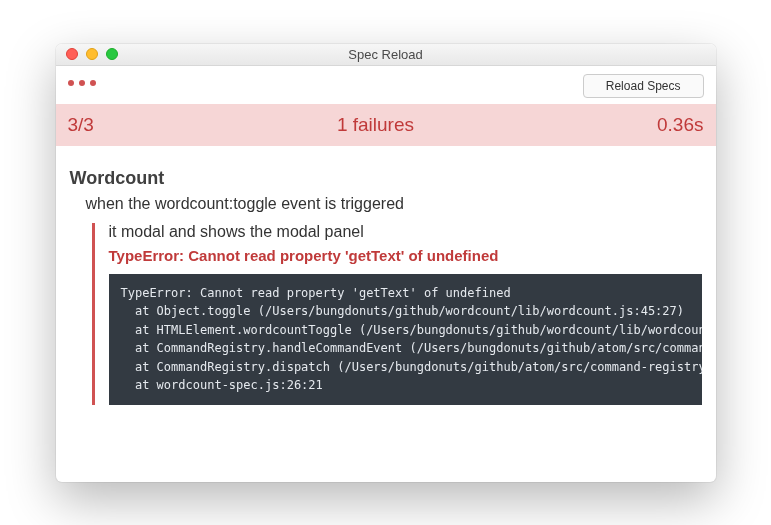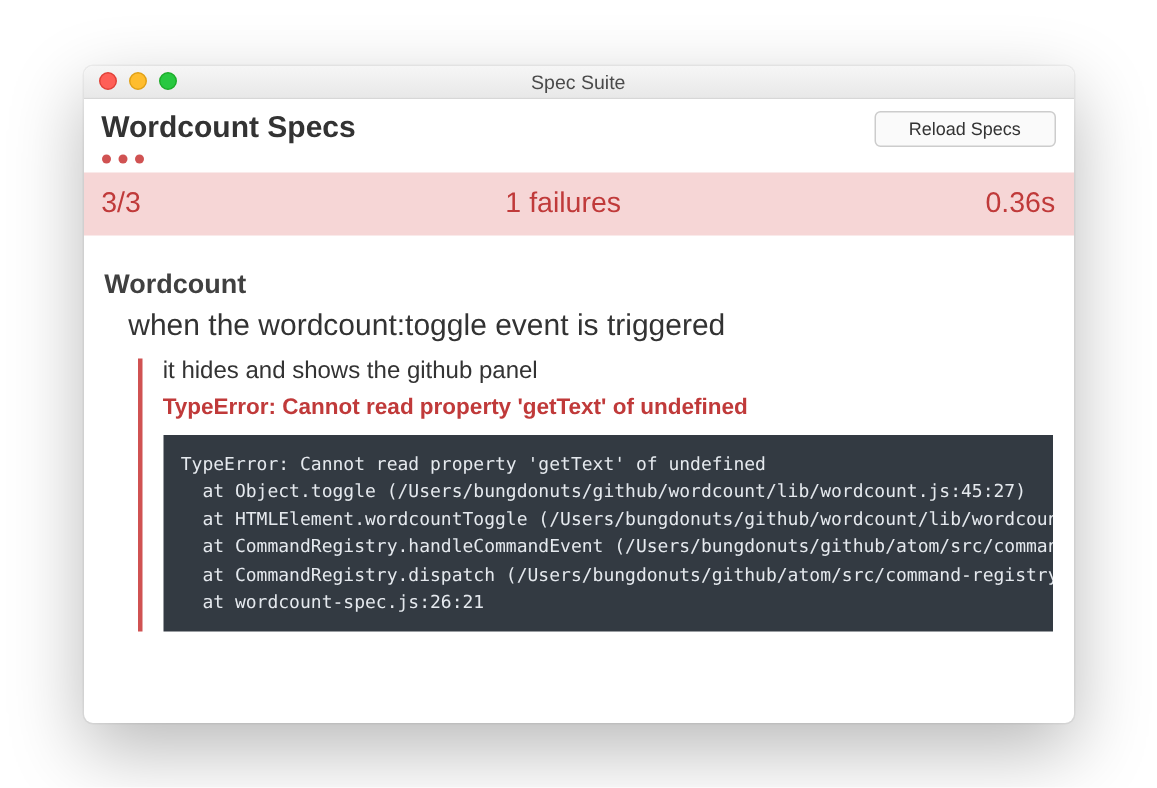--- a/index.html
+++ b/index.html
@@ -95,21 +95,21 @@
       overflow: hidden;
       flex: 1;
     }
     .suite {
       font-size: 18px;
       font-weight: 700;
       color: #404040;
       margin-bottom: 6px;
     }
     .describe {
-      font-size: 20px;
+      font-size: 16px;
       color: #333;
       margin-left: 16px;
       margin-bottom: 10px;
     }
     .spec-block {
       margin-left: 22px;
       border-left: 3px solid #d05252;
       padding-left: 14px;
     }
     .spec-title {
@@ -137,46 +137,45 @@
 </head>
 <body>
 
 <div class="window">
   <div class="titlebar">
     <div class="traffic">
       <div class="dot red"></div>
       <div class="dot yellow"></div>
       <div class="dot green"></div>
     </div>
-    <div class="title">Spec Suite</div>
+    <div class="title">Spec Reload</div>
   </div>
 
   <div class="header">
     <div class="header-left">
-      <h2>Wordcount Specs</h2>
       <div class="dots">
         <div class="statdot"></div>
         <div class="statdot"></div>
         <div class="statdot"></div>
       </div>
     </div>
     <button class="reload">Reload Specs</button>
   </div>
 
   <div class="statusbar">
     <div>3/3</div>
     <div>1 failures</div>
     <div>0.36s</div>
   </div>
 
   <div class="content">
     <div class="suite">Wordcount</div>
     <div class="describe">when the wordcount:toggle event is triggered</div>
     <div class="spec-block">
-      <div class="spec-title">it hides and shows the github panel</div>
+      <div class="spec-title">it modal and shows the modal panel</div>
       <div class="error">TypeError: Cannot read property 'getText' of undefined</div>
       <div class="stack">TypeError: Cannot read property 'getText' of undefined
   at Object.toggle (/Users/bungdonuts/github/wordcount/lib/wordcount.js:45:27)
   at HTMLElement.wordcountToggle (/Users/bungdonuts/github/wordcount/lib/wordcount.
   at CommandRegistry.handleCommandEvent (/Users/bungdonuts/github/atom/src/command-
   at CommandRegistry.dispatch (/Users/bungdonuts/github/atom/src/command-registry.j
   at wordcount-spec.js:26:21</div>
     </div>
   </div>
 </div>

